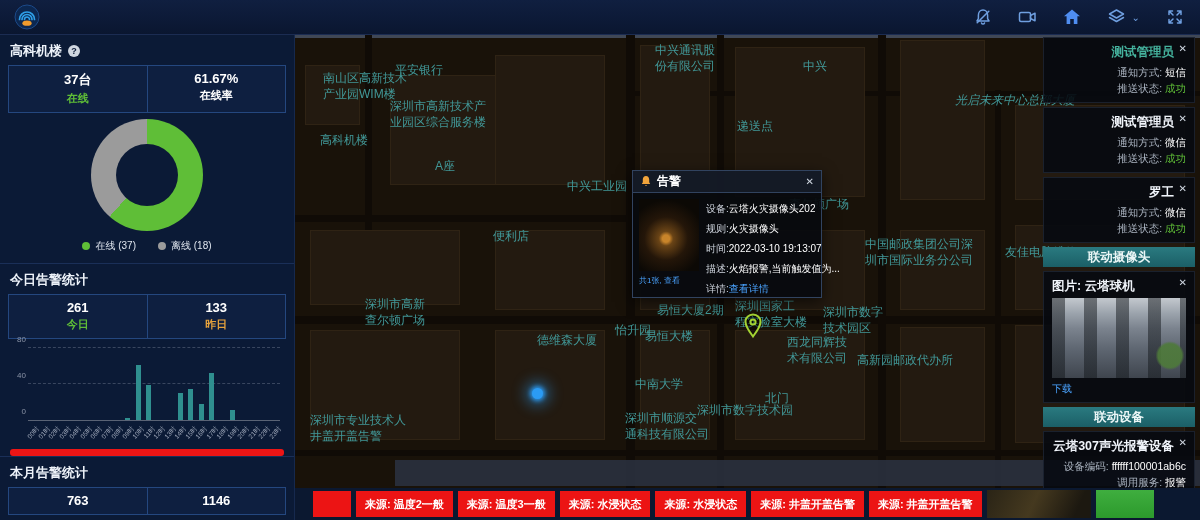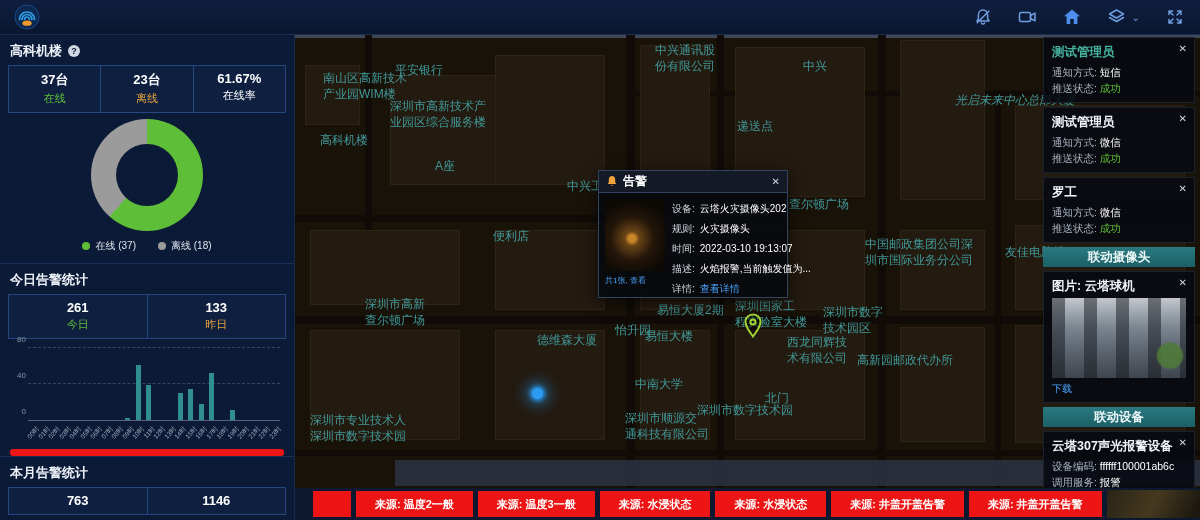--- a/index.html
+++ b/index.html
@@ -21,21 +21,21 @@
   #left{position:absolute;left:0;top:35px;width:295px;height:485px;background:#0b1a36;
         border-right:1px solid #16294e;z-index:30;}
   .sec-title{display:flex;align-items:center;gap:6px;padding:7px 10px 5px;font-size:13px;font-weight:bold;color:#eef3fa;}
   .sec{border-top:1px solid #1a2f58;}
   .help{width:12px;height:12px;border-radius:50%;background:#cfd6e0;color:#0b1a36;font-size:9px;font-weight:bold;
         display:flex;align-items:center;justify-content:center;}
   .stats{display:flex;margin:0 8px;border:1px solid #24477f;background:rgba(28,56,110,.18);}
   .stats .cell{flex:1;text-align:center;padding:5px 0 6px;}
   .stats .cell+.cell{border-left:1px solid #24477f;}
   .v{font-size:13px;font-weight:bold;color:#fff;}
-  .l{font-size:11px;margin-top:2px;}
+  .l{font-size:11px;margin-top:2px;font-weight:bold;}
   .green{color:#5fbe37}.orange{color:#e6a23c}.white{color:#fff}
   
   #donut-wrap{height:150px;position:relative;}
   #donut{position:absolute;left:50%;top:6px;transform:translateX(-50%);width:112px;height:112px;border-radius:50%;}
   #donut-hole{position:absolute;left:50%;top:62px;transform:translate(-50%,-50%);width:62px;height:62px;border-radius:50%;background:#0b1a36;}
   #donut-legend{position:absolute;left:0;right:0;top:126px;display:flex;justify-content:center;gap:22px;}
   .leg-item{display:flex;align-items:center;gap:5px;font-size:10px;color:#dfe5ee;}
   .dot{width:8px;height:8px;border-radius:50%;}
   
   #barchart{position:relative;margin:6px 10px 0 10px;height:100px;}
@@ -54,60 +54,60 @@
   #map-topband{position:absolute;left:0;top:0;width:100%;height:3px;background:#3f4756;}
   .blk{position:absolute;background:#231a10;border:1px solid rgba(62,46,26,.45);}
   .road{position:absolute;background:#100b06;}
   .avenue{position:absolute;background:#2c3342;opacity:.85;}
   .mlabel{position:absolute;font-size:12px;line-height:1.3;color:#419898;white-space:pre-line;z-index:3;}
   #alert-dot{position:absolute;width:11px;height:11px;border-radius:50%;background:#2b9bf4;z-index:4;
              box-shadow:0 0 4px 2px rgba(43,155,244,.9),0 0 14px 7px rgba(43,155,244,.45);}
   #map-pin{position:absolute;z-index:4;}
 
   
-  #popup{position:absolute;left:598px;top:170px;width:190px;height:128px;z-index:35;
+  #popup{position:absolute;left:632px;top:170px;width:190px;height:128px;z-index:35;
          background:rgba(8,10,14,.93);border:1px solid #31435f;box-shadow:0 4px 14px rgba(0,0,0,.6);}
   #popup-head{height:22px;display:flex;align-items:center;padding:0 7px;gap:5px;
               background:rgba(22,28,40,.9);border-bottom:1px solid #31435f;}
   #popup-title{font-size:12px;font-weight:bold;color:#fff;flex:1;}
   .close-x{font-size:10px;color:#cfd6e0;cursor:pointer;}
   #popup-body{display:flex;gap:7px;padding:6px;}
   #popup-thumb{width:60px;height:72px;flex:0 0 auto;
     background:radial-gradient(circle at 45% 55%,#c8842a 0 7%,#6a4416 14%,#241609 42%,#0c0905 75%);}
   #thumb-cap{font-size:8px;color:#4aa3ff;margin-top:4px;}
   .prow{display:flex;font-size:10px;line-height:20px;white-space:nowrap;}
-  .prow .pl2{color:#cdd3dc;margin-right:5px;flex:0 0 auto;}
+  .prow .pl2{color:#cdd3dc;flex:0 0 auto;}
   .prow .pv{color:#fff;overflow:hidden;text-overflow:ellipsis;max-width:118px;}
   .prow .pv.link{color:#4aa3ff;}
 
   
   #right-col{position:absolute;left:1043px;top:37px;width:152px;height:451px;z-index:20;
              display:flex;flex-direction:column;gap:4px;overflow:hidden;}
-  .stack{display:flex;flex-direction:column;gap:4px;}
+  .stack{display:flex;flex-direction:column;gap:4px;text-align:right;}
   .card{position:relative;background:rgba(6,9,16,.88);border:1px solid rgba(80,100,130,.25);padding:6px 8px;}
   .ctitle{font-size:12.5px;font-weight:bold;color:#f0f4fa;margin-bottom:3px;padding-right:12px;}
   .ctitle.hl{color:#45b29d;}
   .crow{font-size:10.5px;line-height:16px;color:#a9b2bf;white-space:nowrap;overflow:hidden;}
   .crow b{color:#fff;font-weight:normal;}
   .crow b.ok{color:#5fbe37;}
   .card .close-x{position:absolute;top:5px;right:7px;}
   .teal-bar{height:20px;background:linear-gradient(#2a7a80,#1b5f66);color:#eaf6f6;font-size:12.5px;
             font-weight:bold;text-align:center;line-height:20px;flex:0 0 auto;font-family:Liberation Serif, serif;}
   #photo{height:80px;background:
      radial-gradient(circle at 88% 72%,rgba(78,122,58,.9) 0 9%,rgba(78,122,58,0) 11%),
      repeating-linear-gradient(90deg,rgba(20,24,28,.5) 0 13px,rgba(20,24,28,0) 13px 32px),
      linear-gradient(180deg,#c3c8ce 0%,#9aa2ab 20%,#7b838e 38%,#5d6570 65%,#3f454e 100%);}
   #download{font-size:10px;color:#4aa3ff;margin-top:4px;}
   #device-list{flex:1;min-height:0;overflow:hidden;}
 
   
   #strip{position:absolute;left:295px;bottom:0;width:905px;height:32px;background:#0b1830;z-index:25;
          display:flex;align-items:center;gap:5px;padding-left:18px;overflow:hidden;}
   .abox{flex:0 0 auto;height:26px;background:#ec1414;color:#fff;font-size:11px;font-weight:bold;
-        line-height:26px;padding:0 19px;white-space:nowrap;overflow:hidden;}
+        line-height:26px;padding:0 9px;white-space:nowrap;overflow:hidden;}
   .abox.partial{width:38px;padding:0;}
   .sthumb{flex:0 0 auto;height:28px;}
   #sthumb1{width:104px;background:linear-gradient(115deg,#2a2416,#45391f 45%,#1c1810 85%);}
   #sthumb2{width:58px;background:linear-gradient(180deg,#3fae3f,#2c9a2c);}
 </style>
 </head>
 <body>
 
 <div id="app">
 
@@ -210,43 +210,39 @@
         <div class="mlabel" style="left: 242px; top: 298px;">德维森大厦</div>
         <div class="mlabel" style="left: 492px; top: 300px;">西龙同辉技
 术有限公司</div>
         <div class="mlabel" style="left: 562px; top: 318px;">高新园邮政代办所</div>
         <div class="mlabel" style="left: 340px; top: 342px;">中南大学</div>
         <div class="mlabel" style="left: 470px; top: 356px;">北门</div>
         <div class="mlabel" style="left: 402px; top: 368px;">深圳市数字技术园</div>
         <div class="mlabel" style="left: 330px; top: 376px;">深圳市顺源交
 通科技有限公司</div>
         <div class="mlabel" style="left: 15px; top: 378px;">深圳市专业技术人
-深圳市数字技术园</div>
+井盖开盖告警</div>
       </div>
     <div id="alert-dot" style="left: 237px; top: 353px;"></div>
     <svg id="map-pin" width="20" height="26" viewBox="0 0 20 26" style="left: 448px; top: 278px;">
       <path d="M10 1.5 C5.5 1.5 2.5 5 2.5 8.8 C2.5 13.8 10 23.5 10 23.5 C10 23.5 17.5 13.8 17.5 8.8 C17.5 5 14.5 1.5 10 1.5 Z" fill="rgba(0,0,0,.35)" stroke="#a4d433" stroke-width="2"></path>
       <circle cx="10" cy="9" r="2.6" fill="none" stroke="#a4d433" stroke-width="2"></circle>
     </svg>
   </div>
 
   <div id="left">
     <div>
       <div class="sec-title">
         <span>高科机楼</span>
         <span class="help">?</span>
       </div>
       <div class="stats" id="device-stats">
           <div class="cell">
             <div class="v">37台</div>
             <div class="l green">在线</div>
-          </div>
-          <div class="cell">
-            <div class="v">23台</div>
-            <div class="l orange">离线</div>
           </div>
           <div class="cell">
             <div class="v">61.67%</div>
             <div class="l white">在线率</div>
           </div>
         </div>
       <div id="donut-wrap">
         <div id="donut" style="background: conic-gradient(rgb(95, 190, 55) 0deg, rgb(95, 190, 55) 222deg, rgb(155, 155, 155) 222deg, rgb(155, 155, 155) 360deg);"></div>
         <div id="donut-hole"></div>
         <div id="donut-legend">

